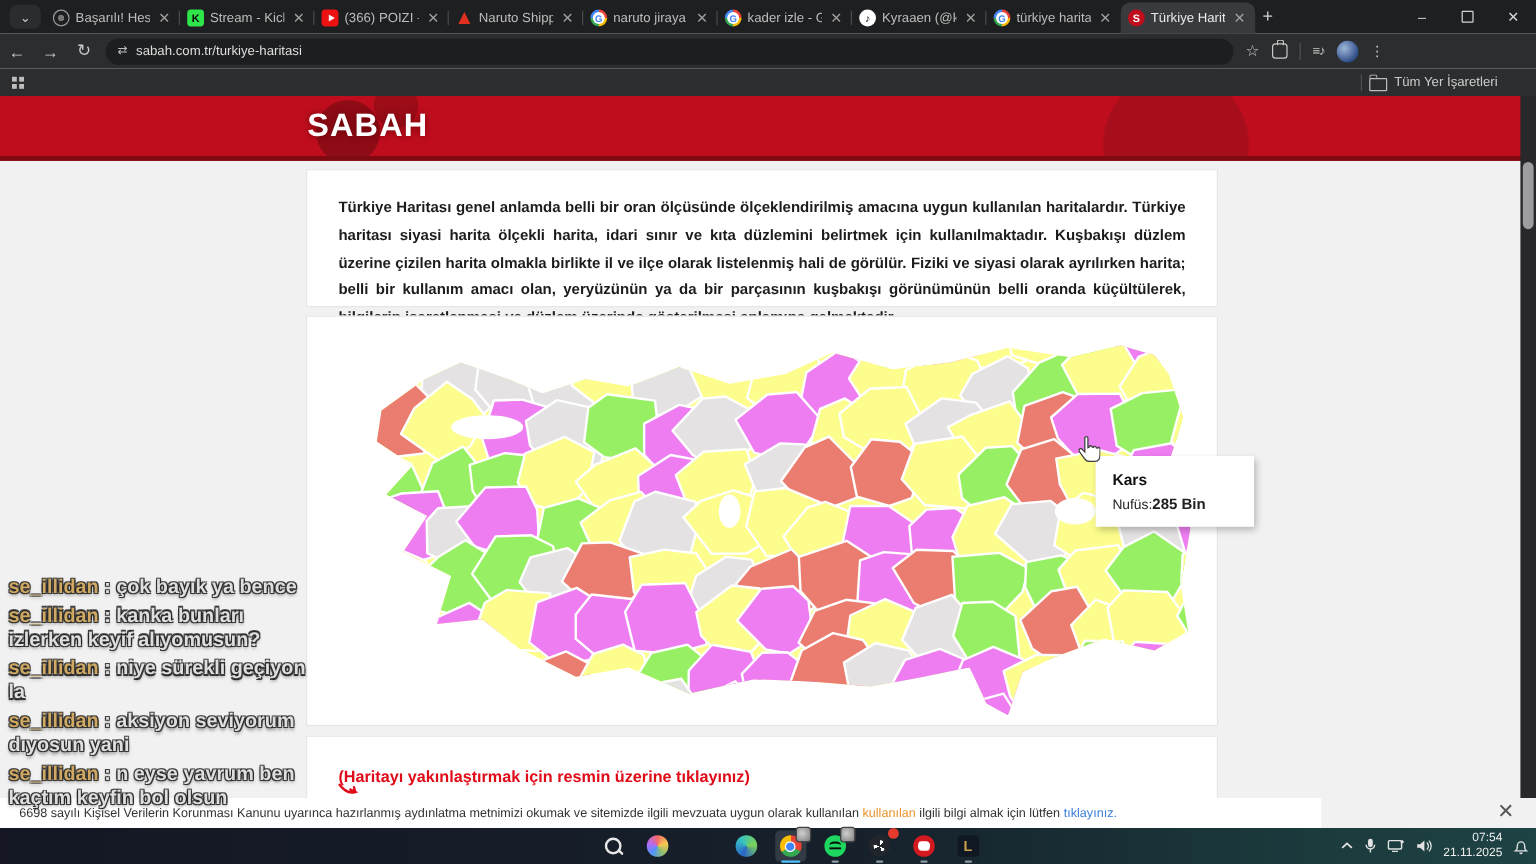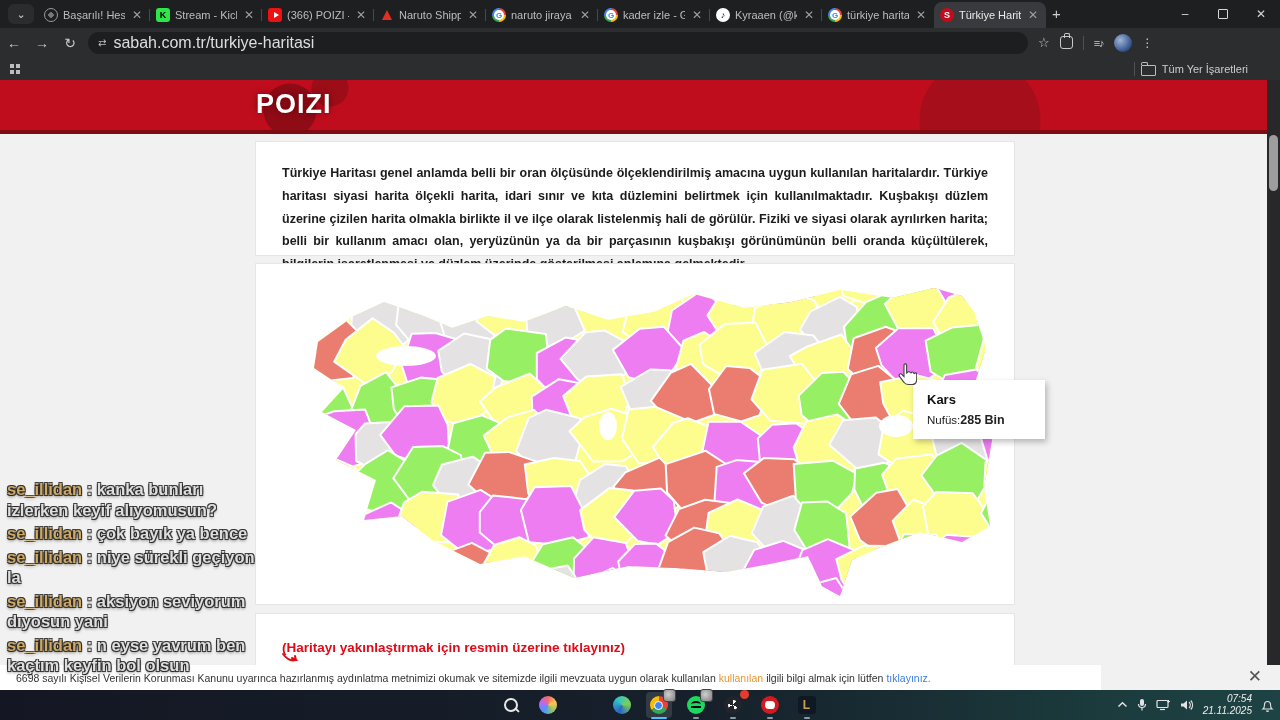--- a/index.html
+++ b/index.html
@@ -28,21 +28,21 @@
   .fav-sabah{background:#c00d1e;color:#fff;border-radius:50%;font-size:9px;}
   .newtab{color:#cfcfcf;font-size:15px;margin:0 8px 6px 6px;}
   .wincontrols{position:absolute;right:0;top:0;height:28px;display:flex;align-items:center;}
   .winbtn{width:38px;height:28px;display:flex;align-items:center;justify-content:center;color:#d7d7d7;font-size:12px;}
   .winbtn .sq{width:8px;height:8px;border:1px solid #d7d7d7;border-radius:1px;}
 
   .toolbar{position:absolute;top:28px;left:0;width:1280px;height:29px;background:#2c2d2f;display:flex;align-items:center;}
   .navbtn{color:#c9c9c9;font-size:14px;width:28px;text-align:center;}
   .omnibox{height:22px;flex:0 0 920px;margin-left:4px;background:#1d1e20;border-radius:12px;display:flex;align-items:center;padding:0 10px;gap:8px;}
   .siteinfo{color:#bdbdbd;font-size:10px;letter-spacing:-1px;}
-  .url{color:#dedede;font-size:16px;}
+  .url{color:#dedede;font-size:11px;}
   .tb-right{display:flex;align-items:center;gap:10px;margin-left:10px;color:#c9c9c9;}
   .star{font-size:13px;}
   .ext{width:11px;height:11px;border:1.5px solid #c9c9c9;border-radius:3px;position:relative;}
   .ext::after{content:"";position:absolute;top:-4px;left:3px;width:4px;height:4px;border:1.5px solid #c9c9c9;border-bottom:none;border-radius:2px 2px 0 0;}
   .vsep{width:1px;height:14px;background:#505050;}
   .rlist{font-size:11px;letter-spacing:-1px;}
   .avatar{width:18px;height:18px;border-radius:50%;background:radial-gradient(circle at 35% 35%,#9fb6d8,#31508a 70%,#1c2c4e);}
   .kebab{font-size:12px;}
 
   .bookmarksbar{position:absolute;top:57px;left:0;width:1280px;height:23px;background:#2c2d2f;display:flex;align-items:center;}
@@ -108,21 +108,21 @@
   .i-edge{width:18px;height:18px;border-radius:50%;background:conic-gradient(from 200deg,#2a64c8,#35c3c1,#7ad154,#2a64c8);}
   .i-chrome{width:18px;height:18px;border-radius:50%;position:relative;background:conic-gradient(#ea4335 0 33%,#34a853 0 66%,#fbbc05 0 100%);}
   .i-chrome::after{content:"";position:absolute;inset:4.5px;border-radius:50%;background:#4285f4;border:1.5px solid #fff;}
   .i-spotify{width:18px;height:18px;border-radius:50%;background:#1ed760;position:relative;}
   .i-spotify::after{content:"";position:absolute;left:4px;top:5px;width:10px;height:3px;border-top:2px solid #0a0a0a;border-bottom:2px solid #0a0a0a;border-radius:50% 50% 0 0;}
   .i-obs{width:18px;height:18px;border-radius:50%;background:#23252c;position:relative;}
   .i-obs::after{content:"";position:absolute;inset:4px;border-radius:50%;background:conic-gradient(#fff 0 40deg,transparent 40deg 120deg,#fff 120deg 160deg,transparent 160deg 240deg,#fff 240deg 280deg,transparent 280deg);}
   .i-redapp{width:18px;height:18px;border-radius:50%;background:#d41920;position:relative;}
   .i-redapp::after{content:"";position:absolute;inset:5px 4px;background:#fff;border-radius:2px 4px 2px 4px;transform:skewX(-8deg);}
   .i-lol{width:18px;height:18px;border-radius:3px;background:#101823;color:#c9a24b;font-weight:bold;font-size:12px;display:flex;align-items:center;justify-content:center;}
-  .tray{position:absolute;right:6px;top:0;height:30px;display:flex;align-items:center;gap:9px;color:#e3e3e3;font-style:italic;}
+  .tray{position:absolute;right:6px;top:0;height:30px;display:flex;align-items:center;gap:9px;color:#e3e3e3;}
   .tray svg{display:block;}
   .clock{text-align:right;font-size:10px;line-height:1.25;color:#eee;}
 
   
   .chat{position:absolute;left:7px;top:479px;width:253px;z-index:80;pointer-events:none;
     font-weight:bold;font-size:16.5px;line-height:20.5px;color:rgba(233,233,233,.95);
     text-shadow:-1px -1px 0 rgba(35,35,35,.85),1px -1px 0 rgba(35,35,35,.85),-1px 1px 0 rgba(35,35,35,.85),1px 1px 0 rgba(35,35,35,.85),0 2px 3px rgba(0,0,0,.5);}
   .chatmsg{margin-bottom:3px;}
   .cuser{color:#cfa963;}
   .cuser.bot{color:#53c427;}
@@ -220,21 +220,21 @@
 <div class="bookmarksbar">
   <div class="gridicon"></div>
   <div class="allbm">
     <span class="vsep"></span>
     <span class="folder"></span>
     <span>Tüm Yer İşaretleri</span>
   </div>
 </div>
 
 <div class="banner">
-  <div class="sabah-logo">POIZI</div>
+  <div class="sabah-logo">SABAH</div>
 </div>
 
 <div class="card introcard">
   <div class="intro">Türkiye Haritası genel anlamda belli bir oran ölçüsünde ölçeklendirilmiş amacına uygun kullanılan haritalardır. Türkiye haritası siyasi harita ölçekli harita, idari sınır ve kıta düzlemini belirtmek için kullanılmaktadır. Kuşbakışı düzlem üzerine çizilen harita olmakla birlikte il ve ilçe olarak listelenmiş hali de görülür. Fiziki ve siyasi olarak ayrılırken harita; belli bir kullanım amacı olan, yeryüzünün ya da bir parçasının kuşbakışı görünümünün belli oranda küçültülerek, bilgilerin işaretlenmesi ve düzlem üzerinde gösterilmesi anlamına gelmektedir.</div>
 </div>
 
 <div class="card mapcard">
   <svg id="turkeymap" width="760" height="342" viewBox="0 0 760 342">
       <defs>
         <clipPath id="trclip">
@@ -494,18 +494,18 @@
       <div>21.11.2025</div>
     </div>
     <svg width="13" height="13">
         <path d="M2 10 c1.5-1 1.5-3 1.5-4.5 a3 3 0 0 1 6 0 c0 1.5 0 3.5 1.5 4.5 z" stroke="#e3e3e3" fill="none" stroke-width="1.1"></path>
         <path d="M5 11.5 a1.4 1.4 0 0 0 3 0" fill="#e3e3e3"></path>
       </svg>
   </div>
 </div>
 
 <div class="chat" id="chatbox">
+    <div class="chatmsg"><span class="cuser">se_illidan</span> : çok bayık ya bence</div>
     <div class="chatmsg"><span class="cuser">se_illidan</span> : kanka bunları izlerken keyif alıyomusun?</div>
-    <div class="chatmsg"><span class="cuser">se_illidan</span> : çok bayık ya bence</div>
     <div class="chatmsg"><span class="cuser">se_illidan</span> : niye sürekli geçiyon la</div>
     <div class="chatmsg"><span class="cuser">se_illidan</span> : aksiyon seviyorum dıyosun yani</div>
     <div class="chatmsg"><span class="cuser">se_illidan</span> : n eyse yavrum ben kaçtım keyfin bol olsun</div>
   </div>
 
 </body></html>

